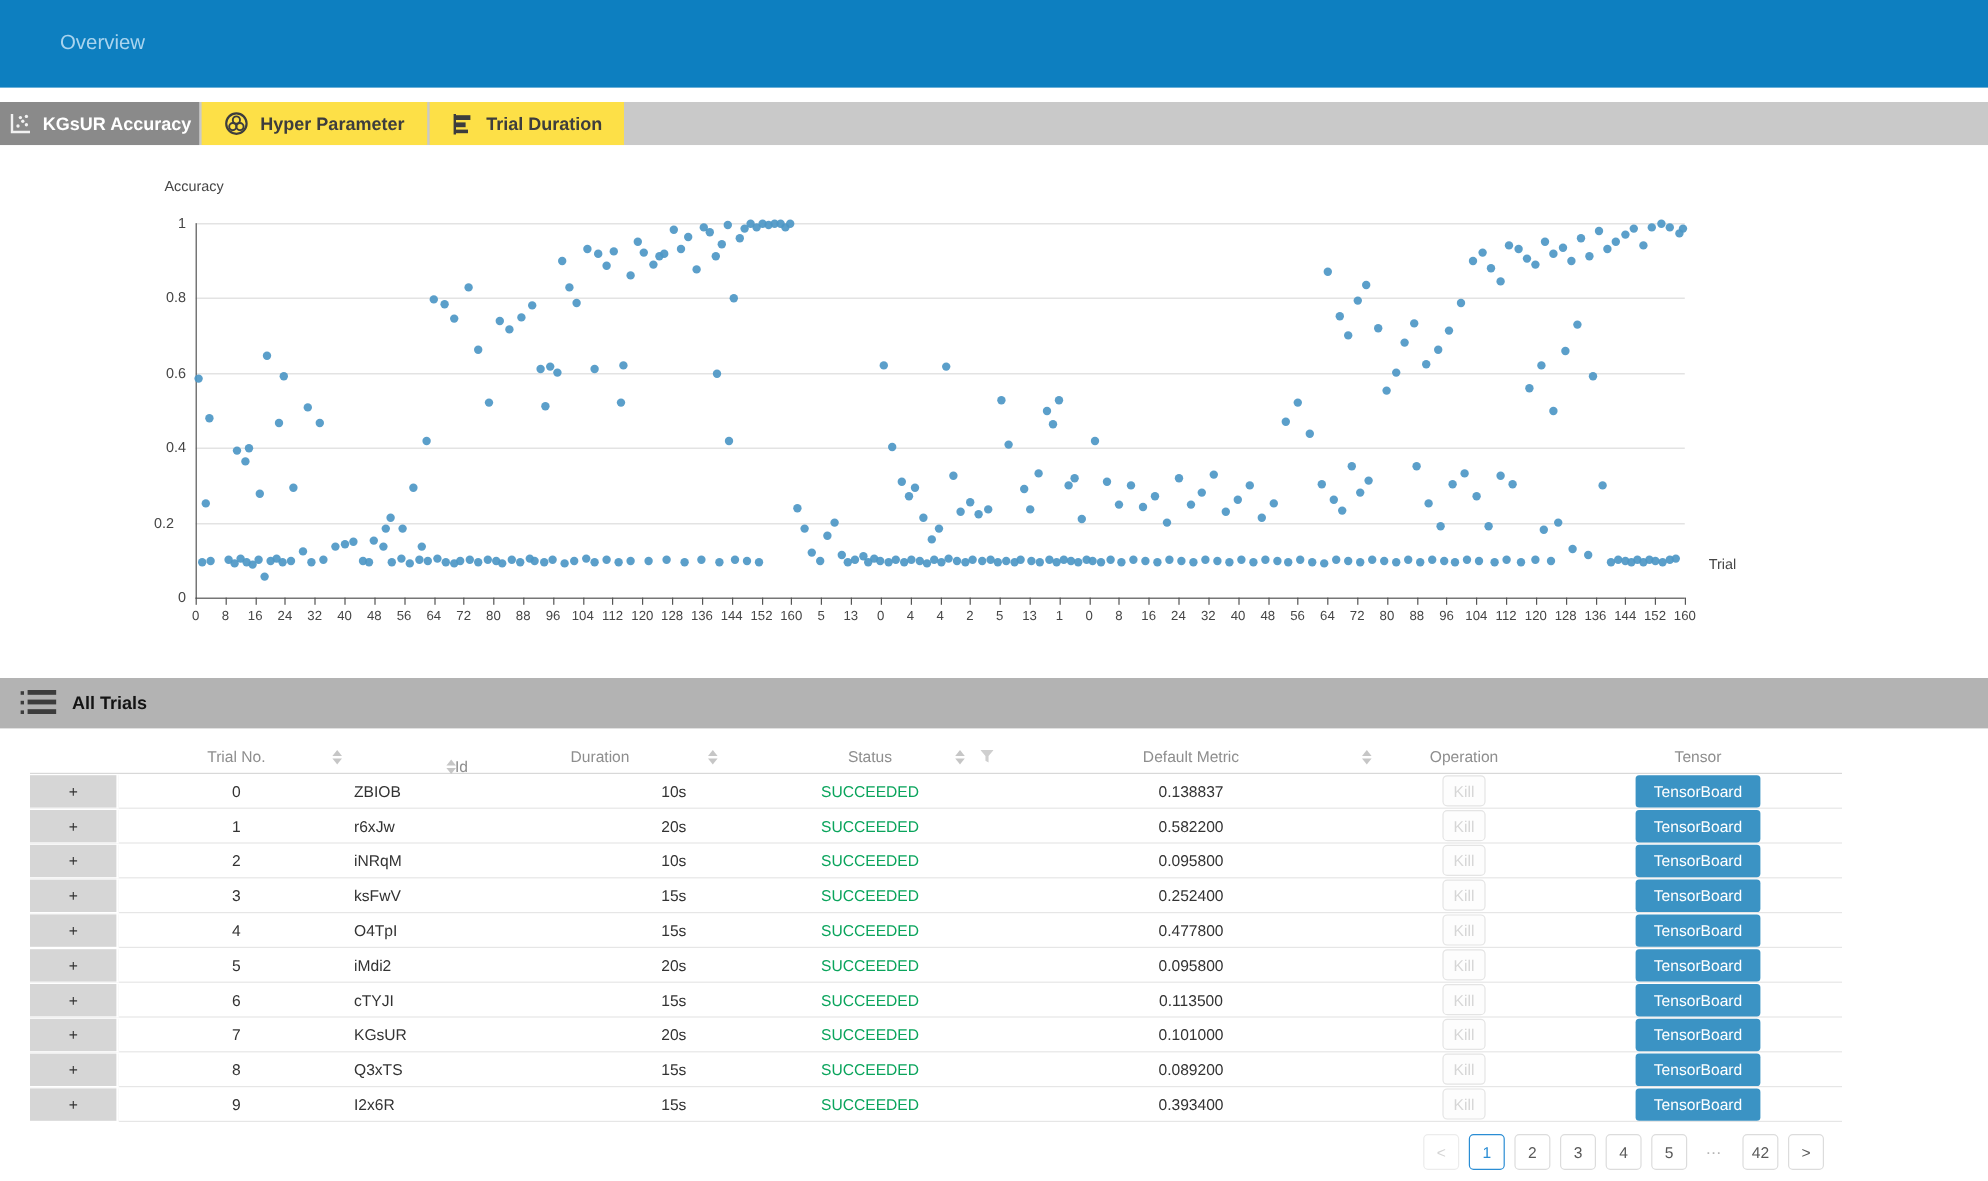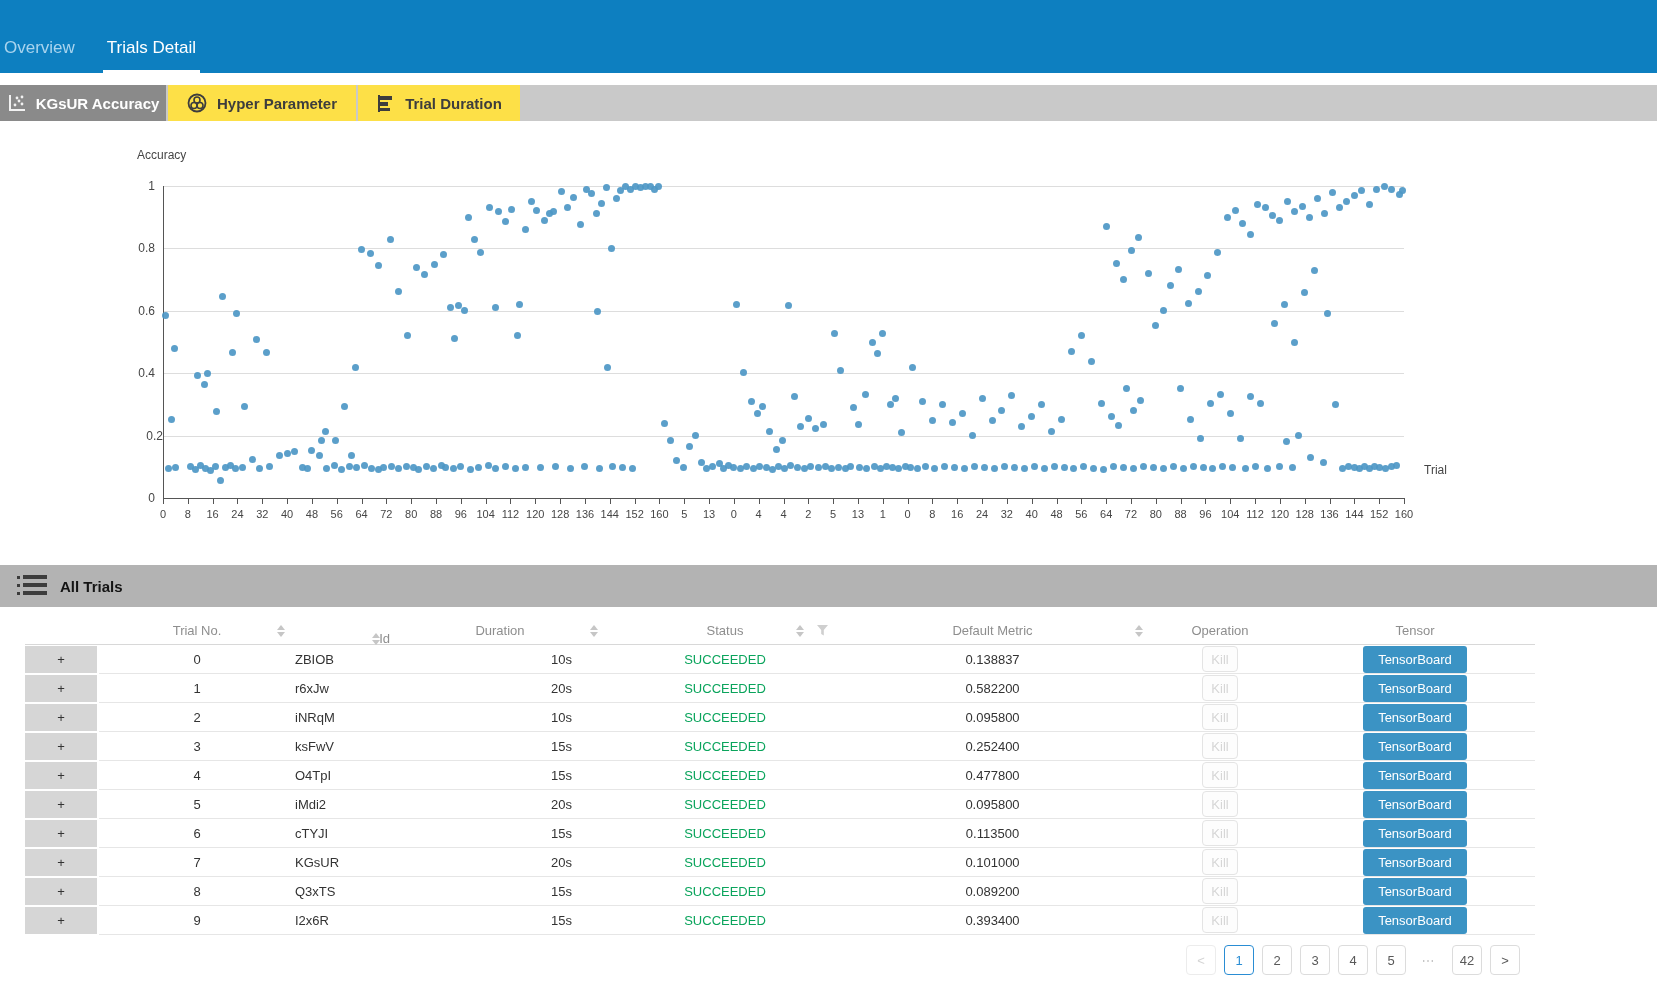--- a/index.html
+++ b/index.html
@@ -5,21 +5,21 @@
   * { margin:0; padding:0; box-sizing:border-box; }
   html,body { width:1657px; height:984px; background:#fff; overflow:hidden;
               font-family:"Liberation Sans", sans-serif; }
 
   
   #navbar { position:absolute; left:0; top:0; width:1657px; height:73px;
             background:#0d7fc0; display:flex; align-items:stretch; }
   .logo-block { margin-left:64px; display:flex; flex-direction:column;
                 justify-content:center; align-items:center; }
   .logo-text { color:#fff; font-size:11px; font-weight:bold; margin-top:3px; letter-spacing:.2px; }
-  .nav-tabs { display:flex; gap:24px; align-items:stretch; }
+  .nav-tabs { display:flex; margin-left:46px; gap:52px; align-items:stretch;flex-direction:column; }
   .nav-tab { display:flex; align-items:center; font-size:17px; color:#a9d4ee;
              padding:26px 4px 0 4px; cursor:pointer; border-bottom:3px solid transparent; }
   .nav-tab.active { color:#ffffff; border-bottom:3px solid #ffffff; }
 
   
   #tabstrip { position:absolute; left:0; top:85px; width:1657px; height:36px;
               background:#c9c9c9; display:flex; }
   .vtab { height:36px; display:flex; align-items:center; justify-content:center;
           gap:10px; font-size:15px; font-weight:bold; color:#3d3d3d;
           background:#fde047; margin-right:2px; }
@@ -127,21 +127,21 @@
   <div id="plot-layer">
       <div class="gridline" style="left: 163px; top: 65px; width: 1241px;"></div>
       <div class="ytick-label" style="left: 119px; top: 58px;">1</div>
       <div class="gridline" style="left: 163px; top: 127.4px; width: 1241px;"></div>
       <div class="ytick-label" style="left: 119px; top: 120.4px;">0.8</div>
       <div class="gridline" style="left: 163px; top: 189.8px; width: 1241px;"></div>
       <div class="ytick-label" style="left: 119px; top: 182.8px;">0.6</div>
       <div class="gridline" style="left: 163px; top: 252.2px; width: 1241px;"></div>
       <div class="ytick-label" style="left: 119px; top: 245.2px;">0.4</div>
       <div class="gridline" style="left: 163px; top: 314.6px; width: 1241px;"></div>
-      <div class="ytick-label" style="left: 127px; top: 307.6px;">0.2</div>
+      <div class="ytick-label" style="left: 109px; top: 307.6px;">0.2</div>
       <div class="gridline zero" style="left: 163px; top: 377px; width: 1241px;"></div>
       <div class="ytick-label" style="left: 119px; top: 370px;">0</div>
       <div class="yaxis-line" style="left: 163px; top: 65px; height: 313px;"></div>
       <div class="xtick" style="left: 163px; top: 377px;"></div>
       <div class="xtick-label" style="left: 163px; top: 387px;">0</div>
       <div class="xtick" style="left: 187.82px; top: 377px;"></div>
       <div class="xtick-label" style="left: 187.82px; top: 387px;">8</div>
       <div class="xtick" style="left: 212.64px; top: 377px;"></div>
       <div class="xtick-label" style="left: 212.64px; top: 387px;">16</div>
       <div class="xtick" style="left: 237.46px; top: 377px;"></div>

